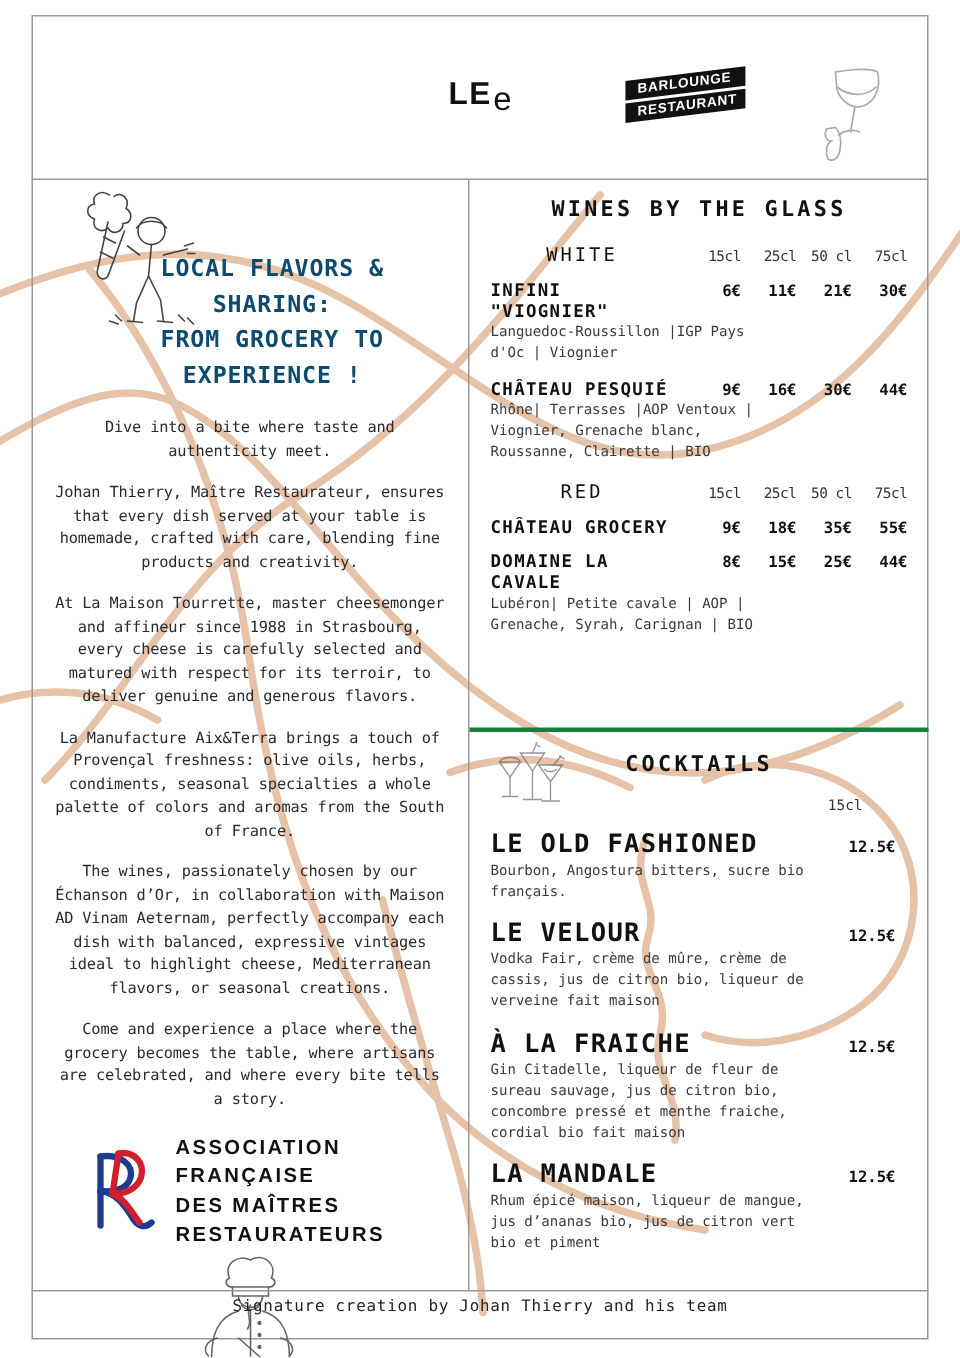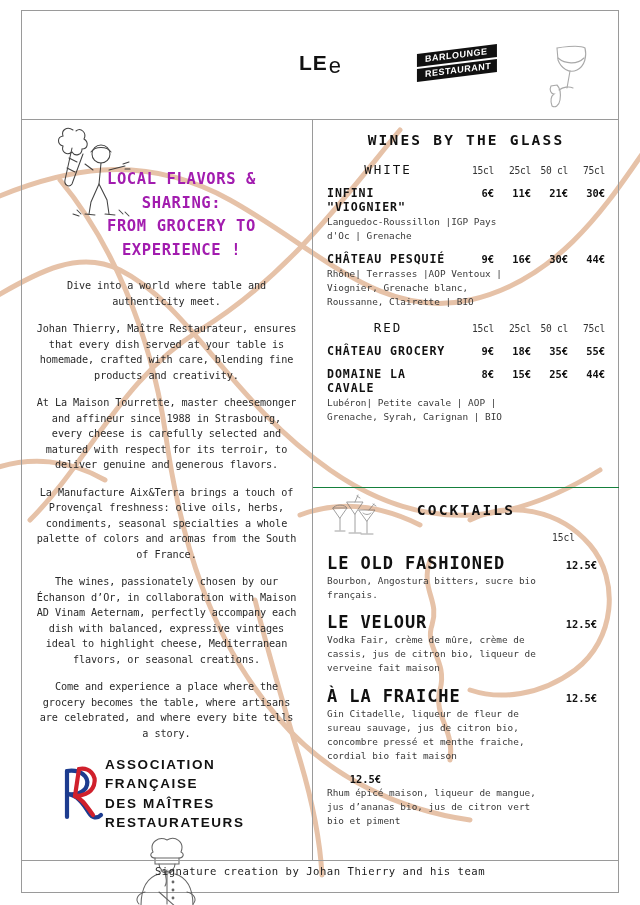--- a/index.html
+++ b/index.html
@@ -120,37 +120,38 @@
     opacity: .9;
   }
   .left-title {
     margin: 40px 0 0 0;
     text-align: center;
     font-family: "DejaVu Sans Mono", monospace;
     font-weight: 700;
     font-size: 15.5px;
     letter-spacing: 0.6px;
     line-height: 1.52;
-    color: #a21caf;
+    color: #0c4a6e;
     padding-left: 30px;
   }
   .left-body {
     margin-top: 16px;
     text-align: center;
     font-size: 10.2px;
     line-height: 1.52;
     color: #2a2a2a;
     letter-spacing: -0.1px;
   }
   .left-body p { margin-bottom: 12px; }
 
   
   .assoc {
     display: flex;
     align-items: center;
+    gap: 12px;
     margin-top: 14px;
     padding-left: 22px;
   }
   .assoc-logo { width: 48px; height: 62px; flex: none; }
   .assoc-text {
     font-family: "Liberation Sans", sans-serif;
     font-weight: 700;
     font-size: 13.5px;
     letter-spacing: 1.6px;
     line-height: 1.42;
@@ -160,21 +161,21 @@
     display: block;
     margin: 2px auto 0 auto;
     width: 104px; height: 88px;
     opacity: .9;
   }
 
   
   .wines {
     position: relative;
     height: 368px;
-    border-bottom: 1px solid #15803d;
+    border-bottom: 3px solid #15803d;
     padding: 12px 14px 16px 14px;
   }
   .sect-title {
     text-align: center;
     font-weight: 700;
     font-size: 14.5px;
     letter-spacing: 2.2px;
     color: #111;
     margin-bottom: 14px;
   }
@@ -356,21 +357,21 @@
     </svg>
 
     <div class="left-title">
       <div>LOCAL FLAVORS &amp;</div>
       <div>SHARING:</div>
       <div>FROM GROCERY TO</div>
       <div>EXPERIENCE !</div>
     </div>
 
     <div class="left-body">
-      <p>Dive into a world where table and authenticity meet.</p>
+      <p>Dive into a bite where taste and authenticity meet.</p>
       <p>Johan Thierry, Maître Restaurateur, ensures that every dish served at your table is homemade, crafted with care, blending fine products and creativity.</p>
       <p>At La Maison Tourrette, master cheesemonger and affineur since 1988 in Strasbourg, every cheese is carefully selected and matured with respect for its terroir, to deliver genuine and generous flavors.</p>
       <p>La Manufacture Aix&amp;Terra brings a touch of Provençal freshness: olive oils, herbs, condiments, seasonal specialties a whole palette of colors and aromas from the South of France.</p>
       <p>The wines, passionately chosen by our Échanson d’Or, in collaboration with Maison AD Vinam Aeternam, perfectly accompany each dish with balanced, expressive vintages ideal to highlight cheese, Mediterranean flavors, or seasonal creations.</p>
       <p>Come and experience a place where the grocery becomes the table, where artisans are celebrated, and where every bite tells a story.</p>
     </div>
 
     <div class="assoc">
       <svg class="assoc-logo" viewBox="0 0 48 62">
         <g fill="none" stroke-width="4.2" stroke-linecap="round">
@@ -431,21 +432,21 @@
         <div>
           <div class="wine-row">
             <div class="wine-name">INFINI "VIOGNIER"</div>
             <div class="price-cols">
               <span>6€</span>
               <span>11€</span>
               <span>21€</span>
               <span>30€</span>
             </div>
           </div>
-          <div class="wine-desc">Languedoc-Roussillon |IGP Pays d'Oc | Grenache</div>
+          <div class="wine-desc">Languedoc-Roussillon |IGP Pays d'Oc | Viognier</div>
         </div>
 
         <div>
           <div class="wine-row">
             <div class="wine-name">CHÂTEAU PESQUIÉ</div>
             <div class="price-cols">
               <span>9€</span>
               <span>16€</span>
               <span>30€</span>
               <span>44€</span>
@@ -531,20 +532,21 @@
       <div style="margin-top:8px;">
         <div class="ck-row">
           <div class="ck-name">À LA FRAICHE</div>
           <div class="ck-price">12.5€</div>
         </div>
         <div class="ck-desc">Gin Citadelle, liqueur de fleur de sureau sauvage, jus de citron bio, concombre pressé et menthe fraiche, cordial bio fait maison</div>
       </div>
 
       <div style="margin-top:8px;">
         <div class="ck-row">
+          <div class="ck-name">LA MANDALE</div>
           <div class="ck-price">12.5€</div>
         </div>
         <div class="ck-desc">Rhum épicé maison, liqueur de mangue, jus d’ananas bio, jus de citron vert bio et piment</div>
       </div>
     </div>
   </div>
 
   <div class="footer">
     <div class="footer-text">Signature creation by Johan Thierry and his team</div>
   </div>

